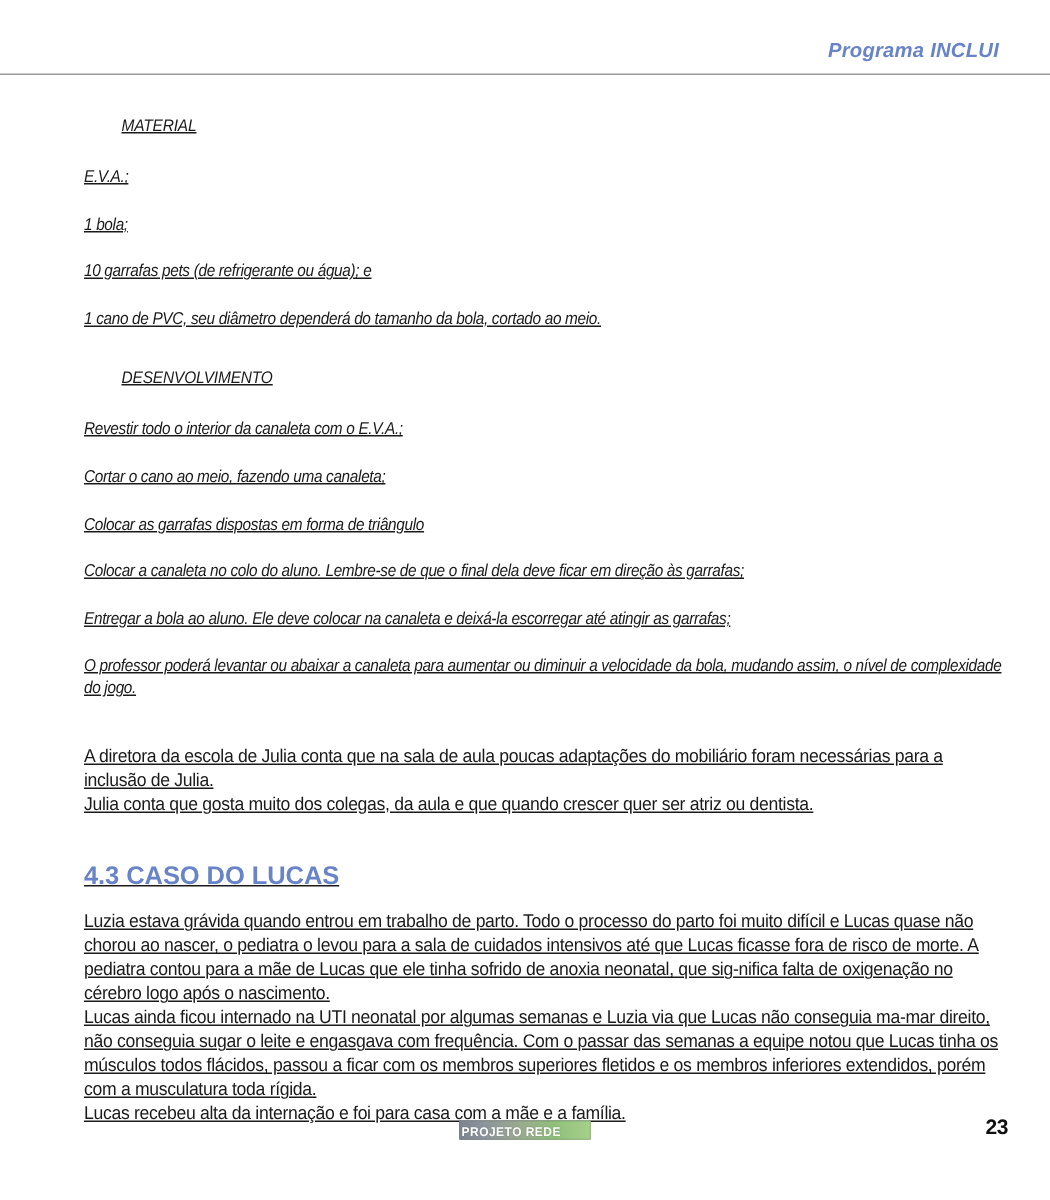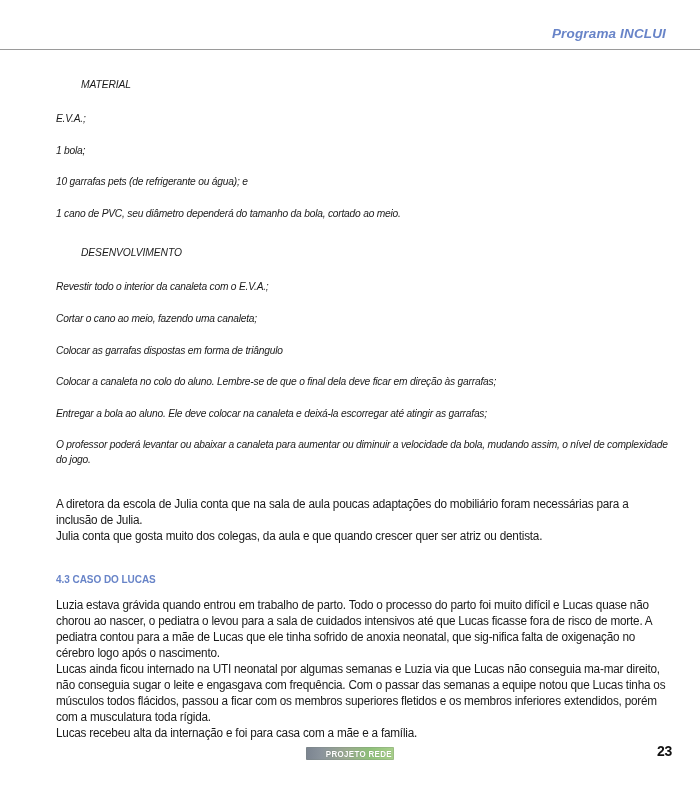--- a/index.html
+++ b/index.html
@@ -43,20 +43,21 @@
     height: 1px;
     background: #9a9a9a;
   }
 
   
   .content {
     position: absolute;
     left: 56px;
     top: 78px;
     width: 613px;
+    text-decoration: underline;
   }
 
   
   .act-label {
     font-style: italic;
     font-size: 11.2px;
     font-weight: normal;
     margin-left: 25px;
     letter-spacing: -0.1px;
     transform: scaleX(0.92);
@@ -86,21 +87,21 @@
     line-height: 1.30;
     letter-spacing: -0.22px;
     text-align: left;
     color: #1a1a1a;
     transform: scaleX(0.955);
     transform-origin: left center;
     width: 104.5%;
   }
 
   .section-heading {
-    font-size: 10px;
+    font-size: 17px;
     font-weight: bold;
     color: #6884c8;
     letter-spacing: -0.05px;
     white-space: nowrap;
   }
 
   
   .page-footer {
     position: absolute;
     left: 0;
@@ -112,21 +113,21 @@
     position: absolute;
     left: 50%;
     transform: translateX(-50%);
     top: 7px;
     width: 88px;
     height: 13px;
     background: linear-gradient(to right, #7b8490 0%, #8b949c 18%, #9aa98f 45%, #8fc07a 72%, #a8d08a 100%);
     border-radius: 1px;
     display: flex;
     align-items: center;
-    justify-content: flex-end;
+    justify-content: flex-start;
     box-shadow: inset 0 0 0 1px rgba(120,130,120,0.25);
   }
   .footer-logo-text {
     font-size: 8.4px;
     font-weight: bold;
     color: #ffffff;
     letter-spacing: 0.35px;
     transform: scaleX(0.95);
     white-space: nowrap;
     text-shadow: 0 0 1px rgba(90,95,90,0.55);

